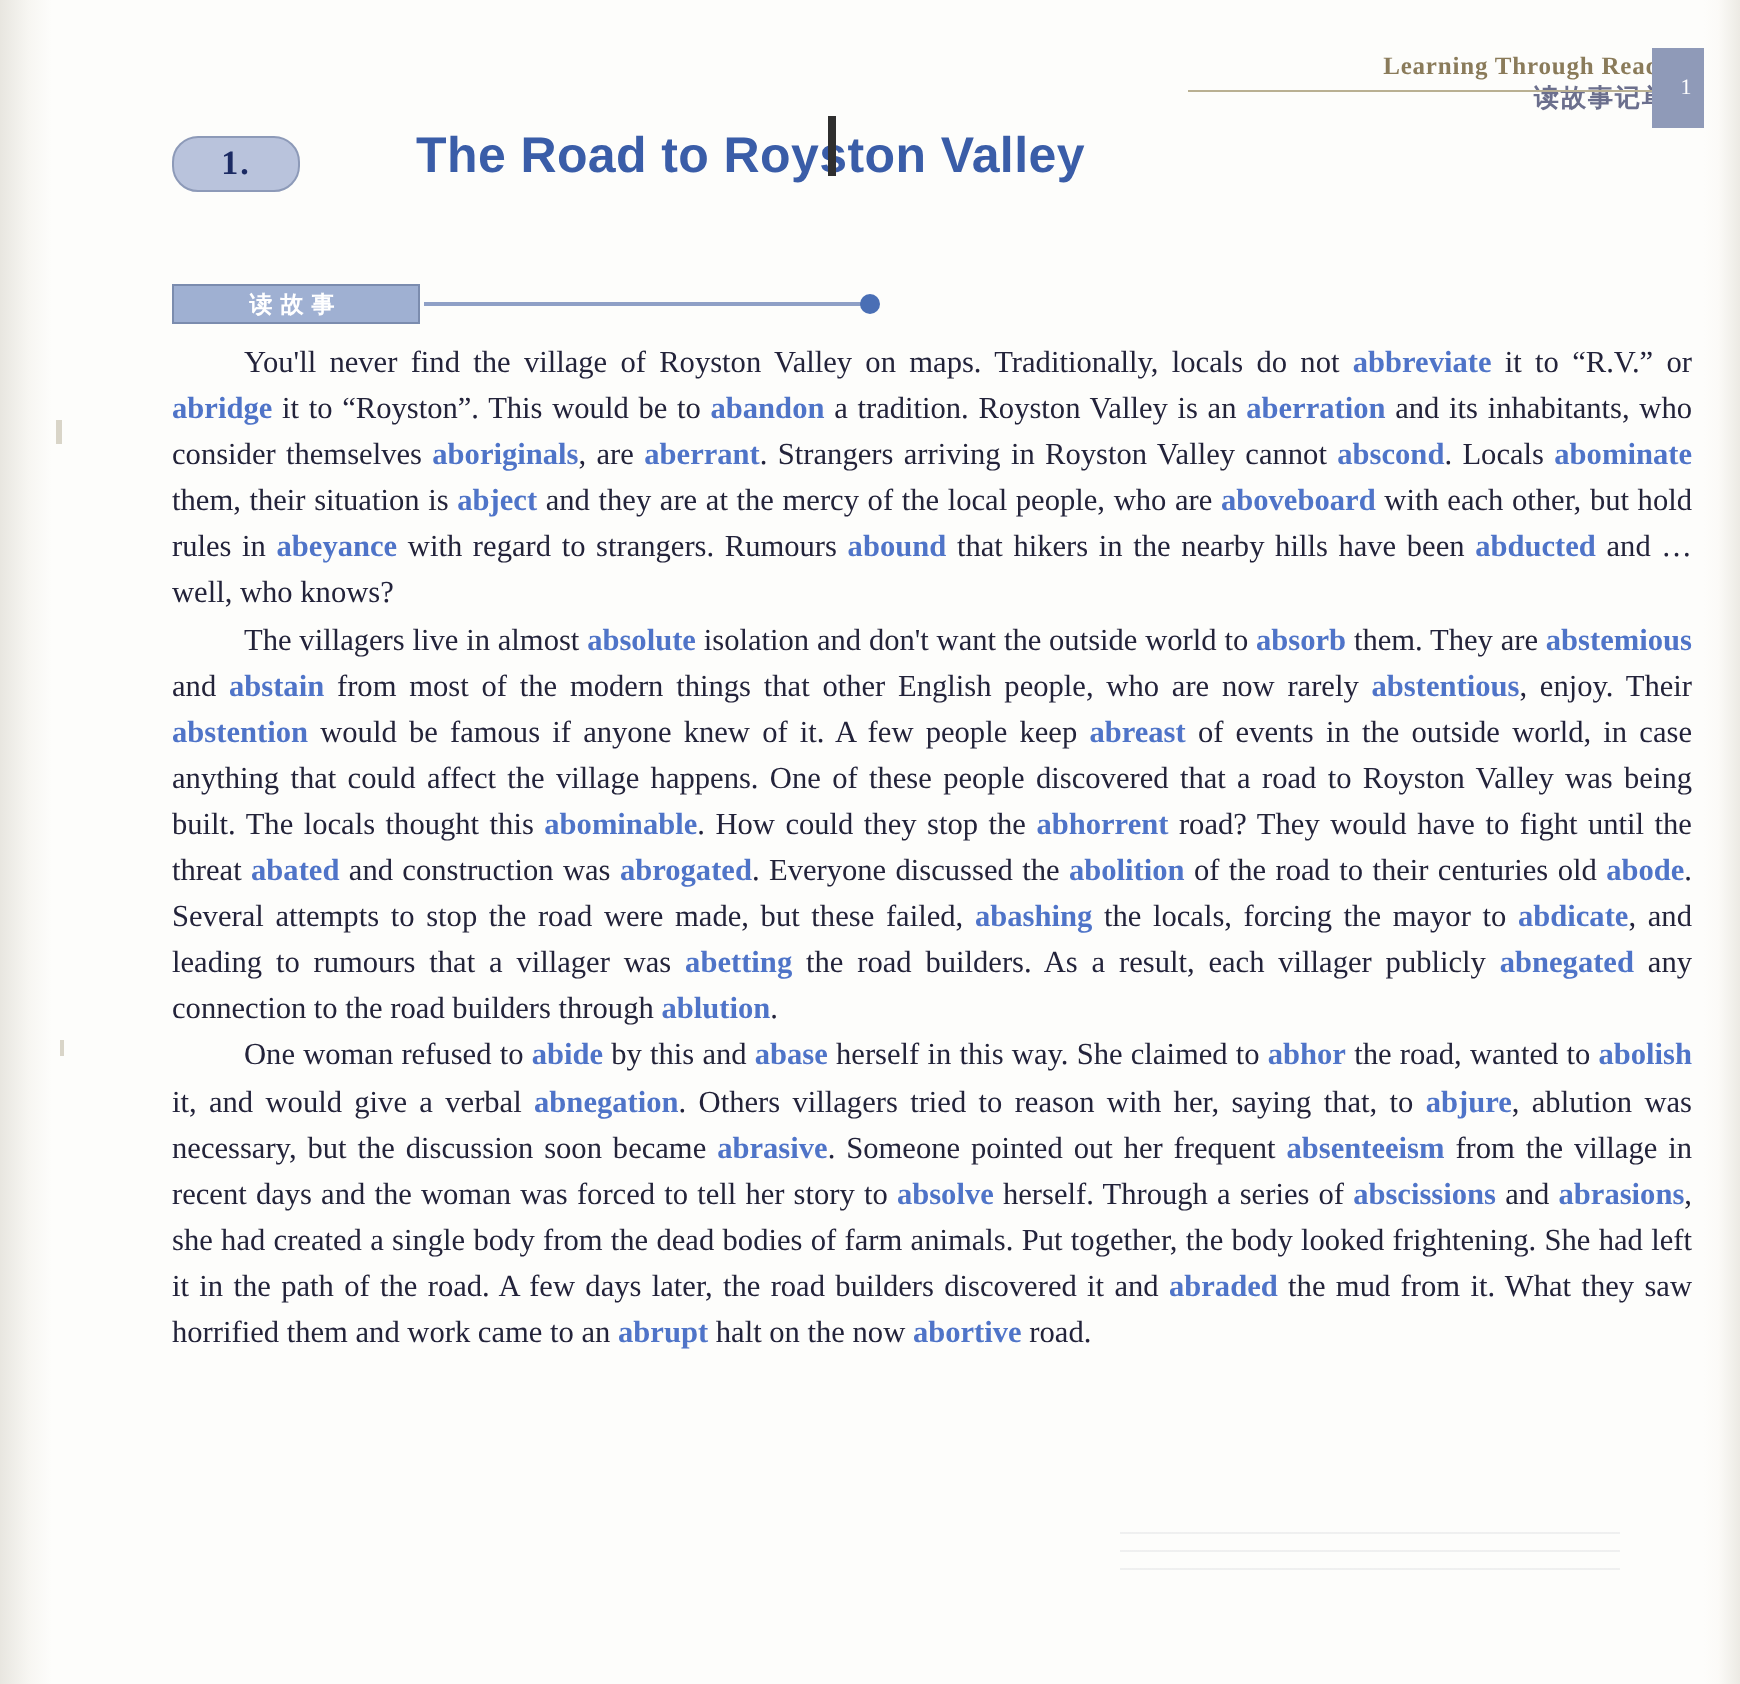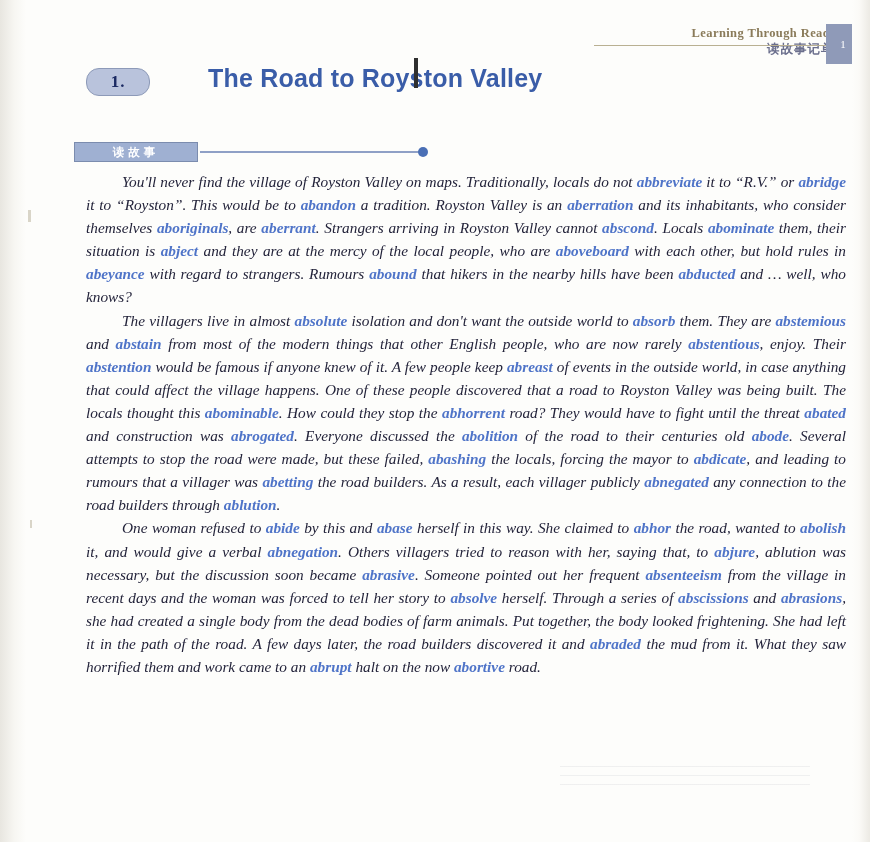--- a/index.html
+++ b/index.html
@@ -146,21 +146,21 @@
     font-weight: bold;
     font-size: 25px;
     color: #18181a;
     letter-spacing: 1px;
     line-height: 30px;
   }
 
   
   .section-tag-row {
     position: absolute;
-    left: 40px;
+    left: 52px;
     top: 124px;
     width: 360px;
     height: 20px;
   }
   .section-tag {
     position: absolute;
     left: 0;
     top: 0;
     width: 122px;
     height: 18px;
@@ -202,21 +202,20 @@
     font-family: "Liberation Serif", serif;
     font-size: 15.3px;
     line-height: 23.1px;
     color: #23233a;
     text-align: justify;
     text-justify: inter-word;
   }
   .article p {
     margin: 0 0 0 0;
     text-indent: 36px;
-    font-style: italic;
   }
   .kw {
     color: #4f74c8;
     font-weight: bold;
   }
 
   
   .bleed {
     position: absolute;
     left: 560px;

